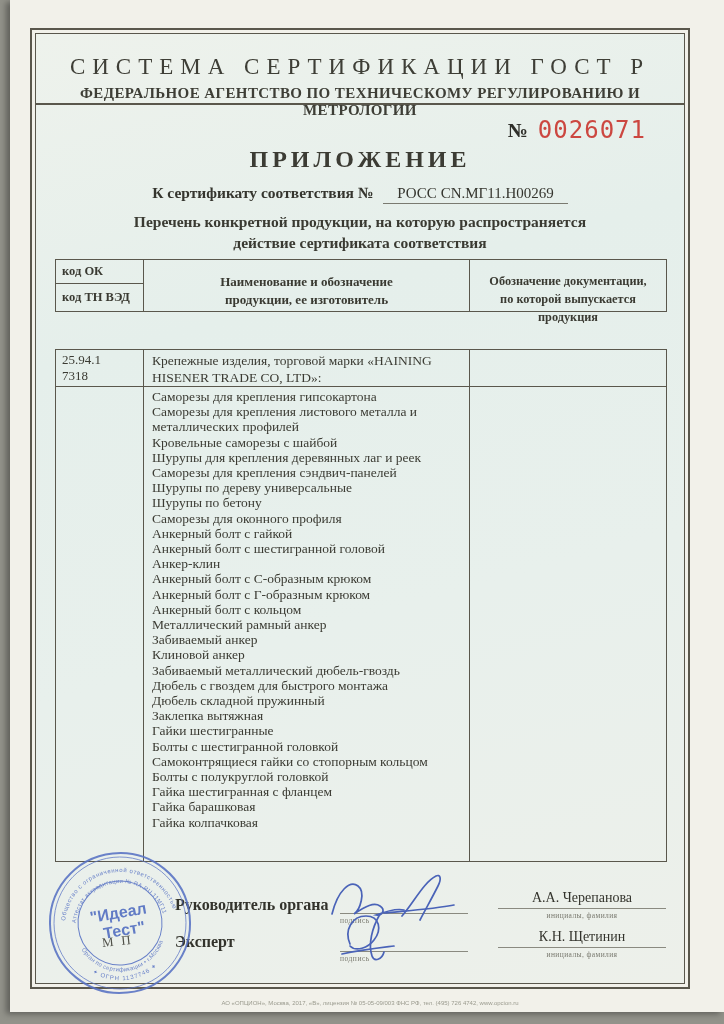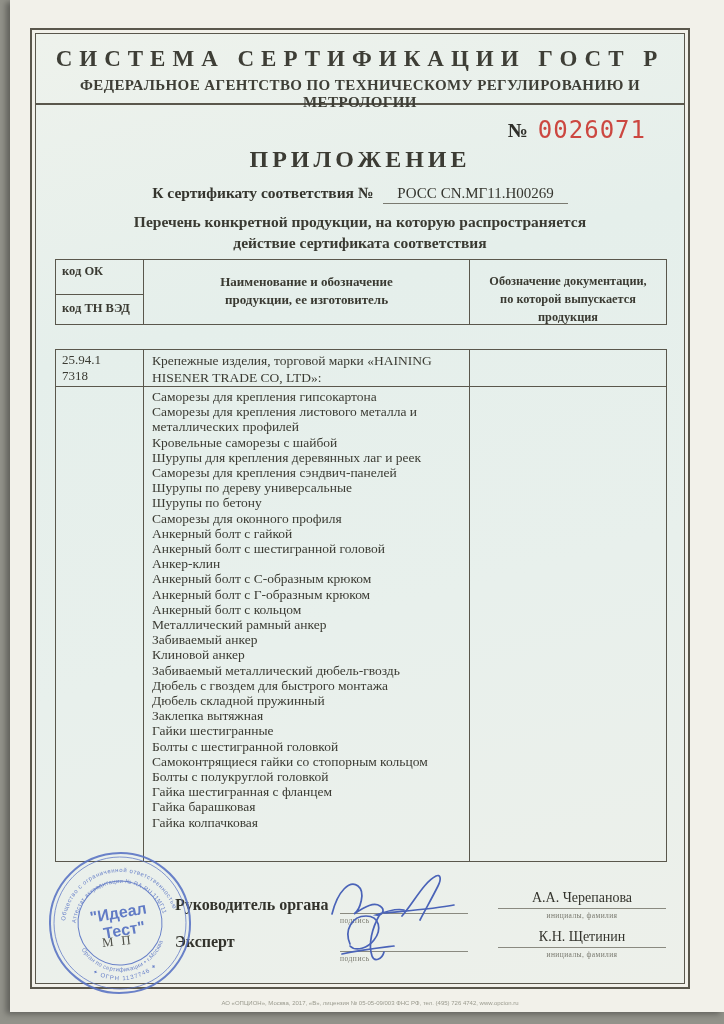--- a/index.html
+++ b/index.html
@@ -6,38 +6,38 @@
   html,body { width:724px; height:1024px; overflow:hidden; background:#92928a;
               font-family:"Liberation Serif","DejaVu Serif",serif; }
   .paper { position:absolute; left:10px; top:0; width:714px; height:1012px;
            background:#f2f1ea; box-shadow:-4px 2px 6px rgba(0,0,0,.35); }
   .frame { position:absolute; left:20px; top:28px; width:660px; height:961px;
            border:2px solid #5a574c; }
   .frame-inner { position:absolute; inset:3px; border:1px solid #5a574c;
            background:linear-gradient(165deg,#eef2ec 0%,#e5efeb 30%,#e8f0ec 60%,#edf0ea 100%); }
   .hdr-box { position:absolute; left:0; right:0; top:0; height:71px;
            border-bottom:2px solid #5a574c; text-align:center; }
-  .hdr-title { margin-top:12px; font-size:23px; font-weight:bold; letter-spacing:7px;
+  .hdr-title { margin-top:20px; font-size:23px; font-weight:normal; letter-spacing:7px;
            color:#3e3e36;text-align:center; }
   .hdr-agency { margin-top:5px; font-size:15px; font-weight:bold; letter-spacing:.4px;
            color:#3e3e36; }
   .formnum { position:absolute; top:82px; right:38px; white-space:nowrap; }
   .formnum .no { font-size:20px; font-weight:bold; color:#2f2f2a; margin-right:10px; }
   .formnum .digits { font-family:"DejaVu Sans Mono",monospace; font-size:24px;
            letter-spacing:1px; color:#cc4740; vertical-align:-1px; }
   .doc-title { position:absolute; top:112px; left:0; right:0; text-align:center;
            font-size:24px; font-weight:bold; letter-spacing:4px; color:#3c3c34; }
   .cert-line { position:absolute; top:150px; left:0; right:0; text-align:center;
            font-size:15.5px; font-weight:bold; color:#35352e; }
   .cert-num { display:inline-block; font-weight:normal; font-size:15px;
            border-bottom:1px solid #7a7a70; padding:0 14px 1px; margin-left:6px;text-align:right; }
   .subtitle { position:absolute; top:178px; left:0; right:0; text-align:center;
            font-size:15.5px; font-weight:bold; line-height:1.35; color:#3a3a32; }
   
-  .thead { position:absolute; left:19px; top:225px; width:612px; height:66px;
+  .thead { position:absolute; left:19px; top:225px; width:612px; height:53px;
            border:1px solid #5a574c; display:flex; color:#3a3a32; }
   .th-c1 { width:88px; border-right:1px solid #5a574c; display:flex; flex-direction:column; }
   .th-c1a { height:35px; border-bottom:1px solid #5a574c; padding:4px 6px;
            font-size:12.5px; font-weight:bold; }
   .th-c1b { padding:6px 6px; font-size:12.5px; font-weight:bold; }
   .th-c2 { width:326px; border-right:1px solid #5a574c; text-align:center;
            font-size:13px; font-weight:bold; padding-top:13px; line-height:1.35; }
   .th-c3 { flex:1; text-align:center; font-size:12.3px; font-weight:bold;
            padding-top:13px; line-height:1.45; }
   .tbody { position:absolute; left:19px; top:315px; width:612px; height:513px;

